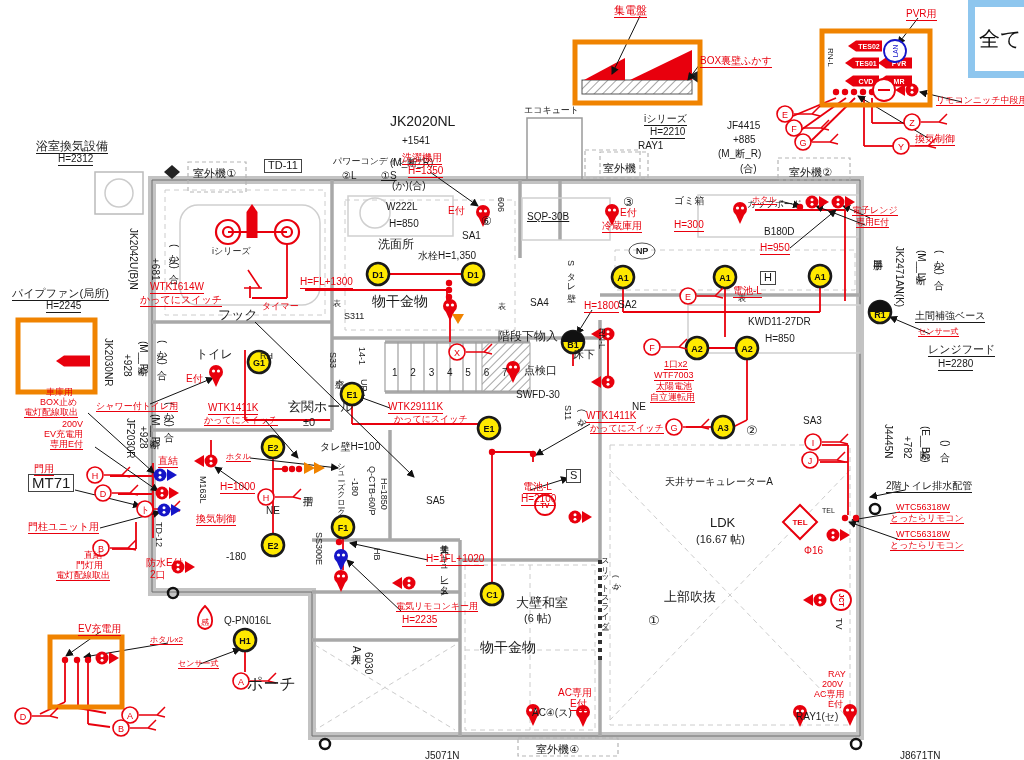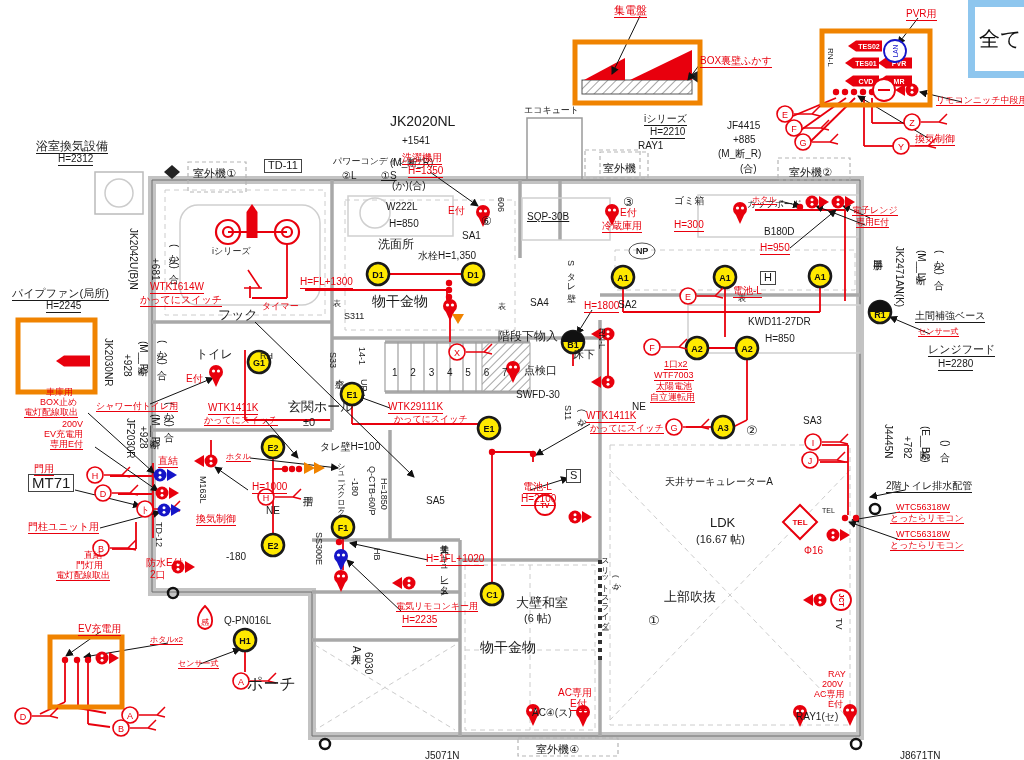--- a/index.html
+++ b/index.html
@@ -810,21 +810,21 @@
       <div class="lbl red" style="left: 46px; top: 388px; font-size: 9px;">車庫用</div>
       <div class="lbl red" style="left: 40px; top: 398px; font-size: 9px;">BOX止め</div>
       <div class="lbl red und" style="left: 24px; top: 408px; font-size: 9px;">電灯配線取出</div>
       <div class="lbl red" style="left: 62px; top: 420px; font-size: 9px;">200V</div>
       <div class="lbl red" style="left: 44px; top: 430px; font-size: 9px;">EV充電用</div>
       <div class="lbl red und" style="left: 50px; top: 440px; font-size: 9px;">専用E付</div>
       <div class="lbl red und" style="left: 34px; top: 464px; font-size: 10px;">門用</div>
       <div class="lbl red und" style="left: 28px; top: 522px; font-size: 10px;">門柱ユニット用</div>
       <div class="lbl red und" style="left: 158px; top: 456px; font-size: 10px;">直結</div>
       <div class="lbl red und" style="left: 226px; top: 453px; font-size: 8px;">ホタル</div>
-      <div class="lbl red und" style="left: 220px; top: 482px; font-size: 10px; margin-left: 32px;">H=1000</div>
+      <div class="lbl red und" style="left: 220px; top: 482px; font-size: 10px;">H=1000</div>
       <div class="lbl red und" style="left: 196px; top: 514px; font-size: 10px;">換気制御</div>
       <div class="lbl red" style="left: 84px; top: 551px; font-size: 9px;">直結</div>
       <div class="lbl red" style="left: 76px; top: 561px; font-size: 9px;">門灯用</div>
       <div class="lbl red und" style="left: 56px; top: 571px; font-size: 9px;">電灯配線取出</div>
       <div class="lbl red" style="left: 146px; top: 558px; font-size: 10px;">防水E付</div>
       <div class="lbl red" style="left: 150px; top: 570px; font-size: 10px;">2口</div>
       <div class="lbl red und" style="left: 78px; top: 624px; font-size: 10px;">EV充電用</div>
       <div class="lbl red und" style="left: 150px; top: 636px; font-size: 8px;">ホタルx2</div>
       <div class="lbl red und" style="left: 178px; top: 660px; font-size: 8px;">センサー式</div>
       <div class="lbl red und" style="left: 523px; top: 482px; font-size: 10px;">電池-L</div>

